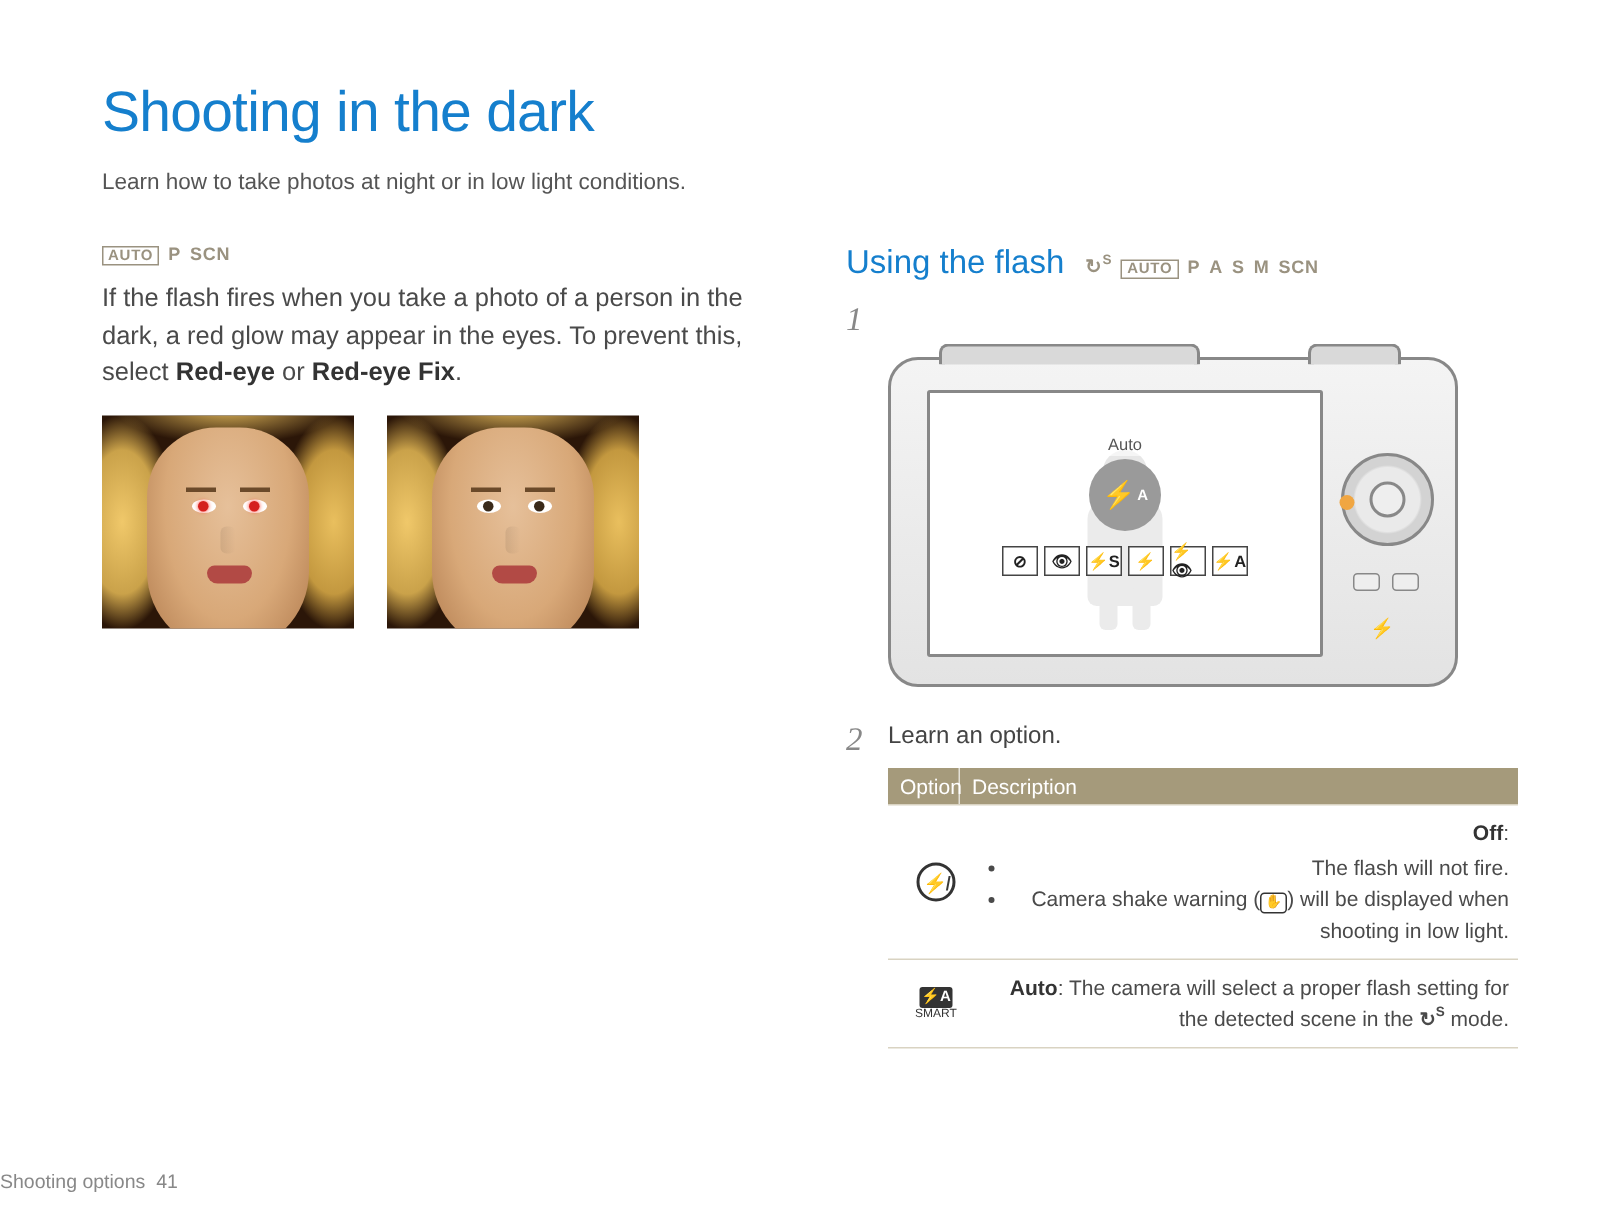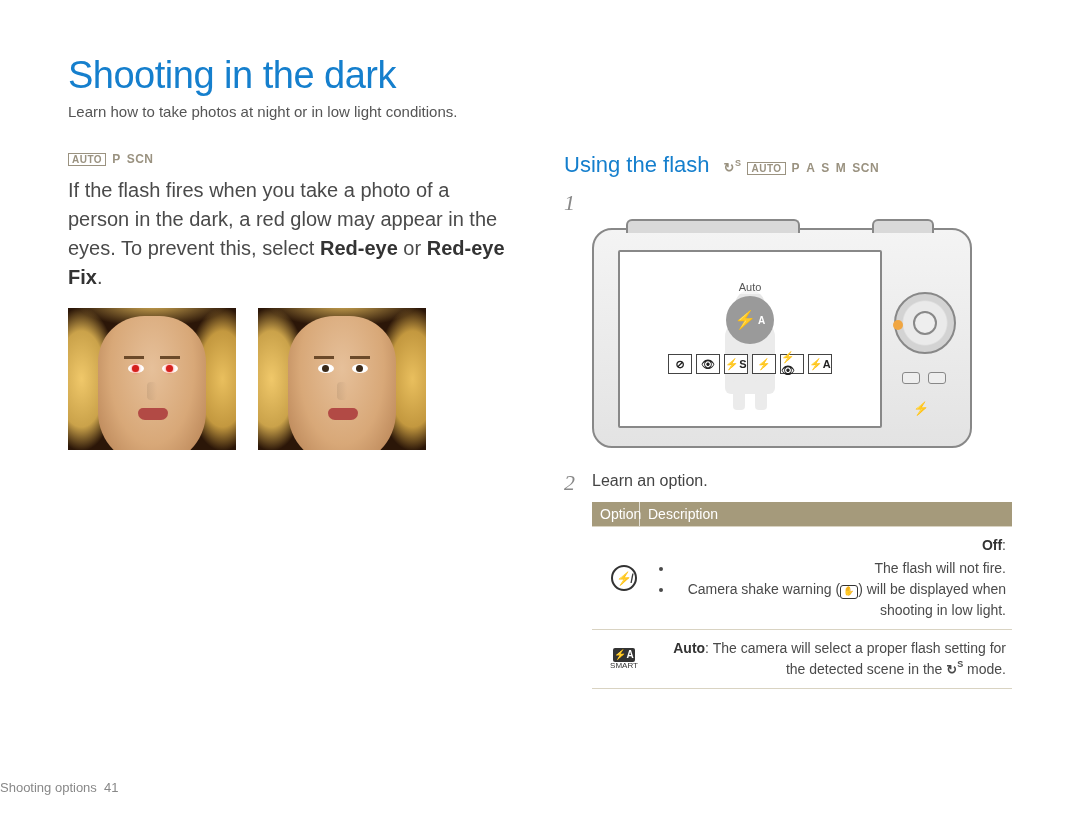--- a/index.html
+++ b/index.html
@@ -10,21 +10,21 @@
     font-family: Arial, Helvetica, sans-serif;
     color: #3a3a3a;
     position: relative;
     padding: 54px 68px 0 68px;
   }
   .page-title {
     font-size: 38px;
     font-weight: 400;
     color: #157fcd;
     letter-spacing: -0.5px;
-    margin-bottom: 6px;
+    margin-bottom: 16px;
   }
   .intro {
     font-size: 15px;
     color: #555;
     margin-bottom: 32px;
     font-weight: 300;
   }
   .cols {
     display: flex;
     gap: 48px;
@@ -50,21 +50,21 @@
     color: #9a9280;
     font-weight: 700;
     letter-spacing: 0.5px;
   }
   .mode-badges .box {
     border: 1px solid #9a9280;
     padding: 0 3px;
     font-size: 10px;
   }
   .body-text {
-    font-size: 20px;
+    font-size: 17px;
     color: #4a4a4a;
     line-height: 1.45;
     font-weight: 300;
   }
   .body-text b { font-weight: 700; color: #333; }
 
   .redeye-imgs {
     display: flex;
     gap: 22px;
     margin-top: 16px;

